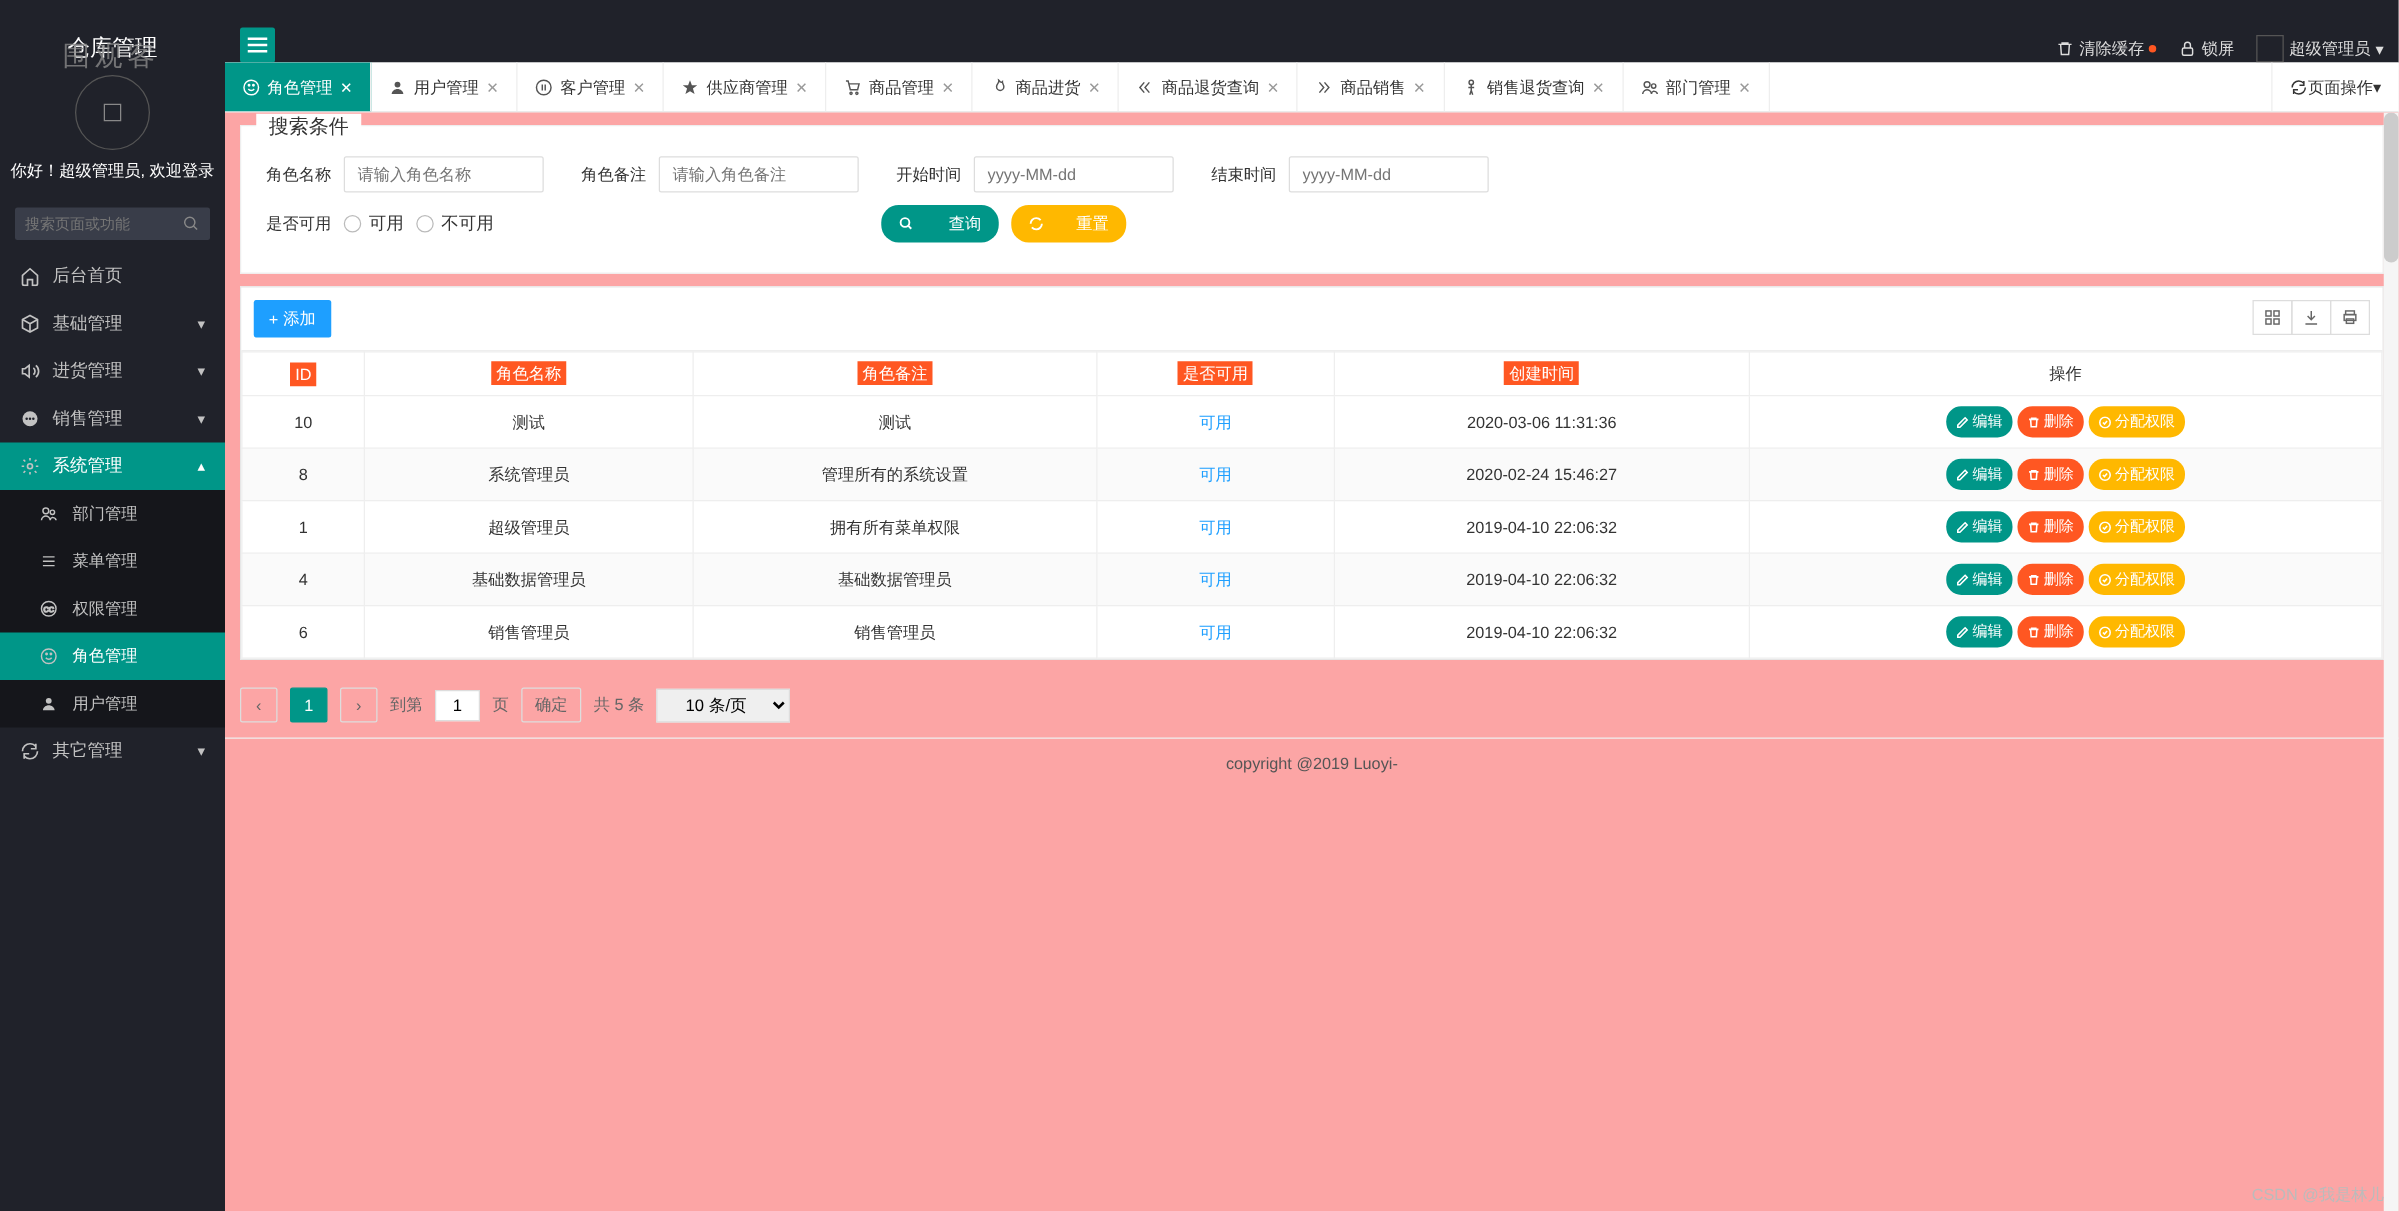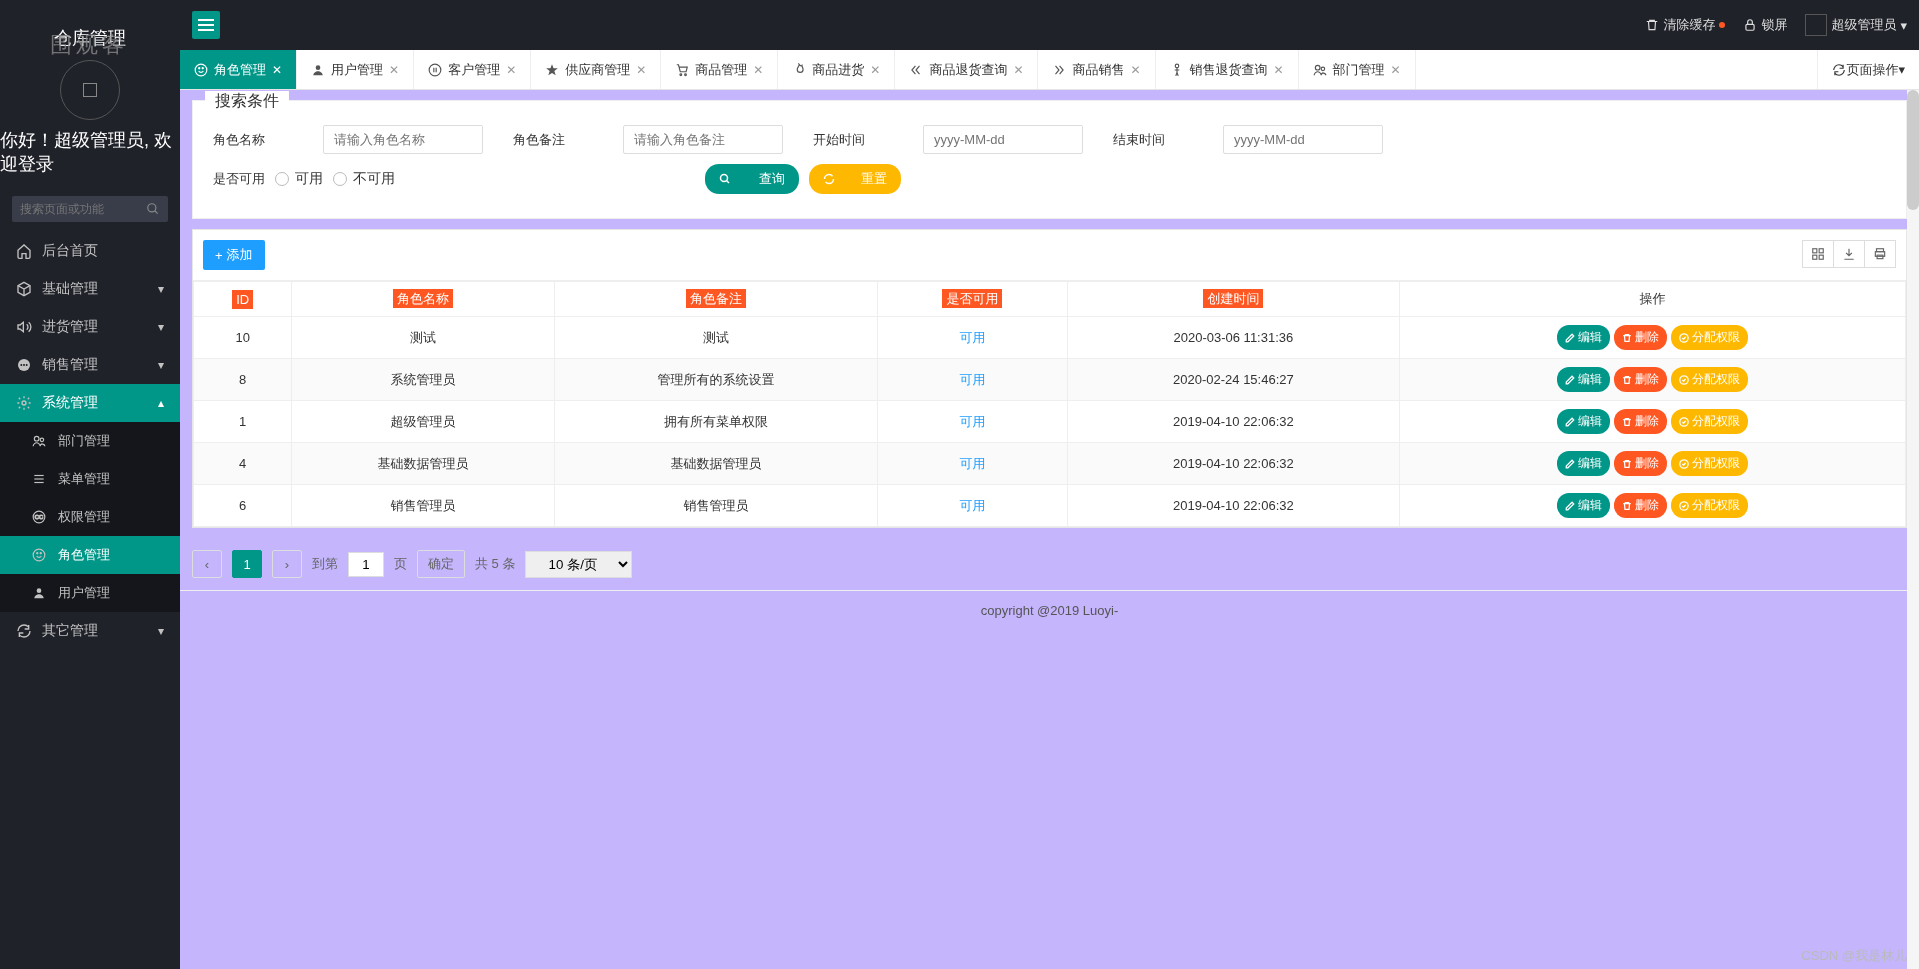--- a/index.html
+++ b/index.html
@@ -6,59 +6,59 @@
 body { background: #f2f2f2; font-size: 14px; color: #333; overflow: hidden; }
 .app { display: flex; height: 100vh; }
 
 
 .sidebar { width: 180px; background: #20222a; color: #fff; display: flex; flex-direction: column; }
 .sidebar-header { height: 50px; display: flex; align-items: flex-end; justify-content: center; font-size: 18px; background: #20222a; position: relative; }
 .watermark { position: absolute; top: 30px; left: 50px; color: #888; font-size: 22px; letter-spacing: 4px; opacity: 0.8; }
 .avatar-block { display: flex; flex-direction: column; align-items: center; padding: 10px 0; }
 .avatar { width: 60px; height: 60px; border: 1px solid #555; border-radius: 50%; margin-bottom: 8px; display: flex; align-items: center; justify-content: center; }
 .avatar-broken { width: 14px; height: 14px; border: 1px solid #888; position: relative; }
-.welcome { font-size: 18px; }
+.welcome { font-size: 13px; }
 .search-box { margin: 10px 12px; position: relative; }
 .search-box input { width: 100%; background: #393d49; border: none; padding: 6px 28px 6px 8px; color: #22c55e; font-size: 12px; border-radius: 2px; }
 .search-box .sicon { position: absolute; right: 8px; top: 6px; color: #888; }
 .nav { list-style: none; }
 .nav-item { display: flex; align-items: center; padding: 10px 16px; cursor: pointer; font-size: 14px; color: #c2c2c2; position: relative; }
 .nav-item .nicon { width: 18px; margin-right: 8px; display: inline-flex; }
 .nav-item .chev { margin-left: auto; font-size: 12px; }
 .nav-item.active { background: #009688; color: #ffffff; }
 .nav-sub { background: #15161b; }
 .nav-sub .nav-item { padding-left: 32px; font-size: 13px; }
 .nav-sub .nav-item.current { background: #009688; color: #fff; }
 
 
 .main { flex: 1; display: flex; flex-direction: column; background: #f2f2f2; min-width: 0; }
-.topbar { height: 50px; background: #20222a; color: #fff; display: flex; align-items: center; padding: 0 12px; }
+.topbar { height: 50px; background: #20222a; color: #fff; display: flex; align-items: flex-end; padding: 0 12px; }
 .hamburger { width: 28px; height: 28px; background: #009688; border-radius: 2px; display: flex; align-items: center; justify-content: center; cursor: pointer; margin-right: auto; }
 .topbar-right { display: flex; align-items: center; gap: 18px; }
 .topbar-item { display: flex; align-items: center; gap: 4px; font-size: 13px; cursor: pointer; color: #ddd; }
 .dot { width: 6px; height: 6px; background: #ff5722; border-radius: 50%; }
 .mini-avatar { width: 22px; height: 22px; border: 1px solid #555; }
 
 
 .tabs { height: 40px; background: #fff; display: flex; border-bottom: 1px solid #e5e5e5; align-items: stretch; }
 .tab { display: flex; align-items: center; padding: 0 14px; gap: 6px; border-right: 1px solid #eee; cursor: pointer; font-size: 13px; white-space: nowrap; }
 .tab.active { background: #009688; color: #fff; }
 .tab .close { font-size: 12px; color: #999; cursor: pointer; }
 .tab.active .close { color: #fff; }
 .tabs-right { margin-left: auto; display: flex; align-items: center; padding: 0 14px; gap: 0; cursor: pointer; font-size: 13px; border-left: 1px solid #eee; }
 
 
-.content { flex: 1; overflow-y: auto; padding: 0; background: #c4b5fd; margin: 0; position: relative; }
+.content { flex: 1; overflow-y: auto; padding: 0; background: #fca5a5; margin: 0; position: relative; }
 .content-inner { padding: 0 12px; }
 .fieldset { border: 1px solid #eee; padding: 14px 20px; margin: 10px 0; background: #fff; position: relative; }
 .legend { position: absolute; top: -10px; left: 12px; background: #fff; padding: 0 10px; font-size: 16px; }
 .search-row { display: flex; gap: 30px; margin: 10px 0; flex-wrap: wrap; align-items: center; }
 .form-item { display: flex; align-items: center; gap: 10px; }
 .form-item label { font-size: 13px; white-space: nowrap; }
-.form-item input[type="text"] { border: 1px solid #ddd; padding: 6px 10px; width: 160px; font-size: 13px; border-radius: 2px; margin-left: 48px; }
+.form-item input[type="text"] { border: 1px solid #ddd; padding: 6px 10px; width: 160px; font-size: 13px; border-radius: 2px; }
 .radio-wrap { display: flex; align-items: center; gap: 6px; }
 .radio-circle { width: 14px; height: 14px; border: 1px solid #bbb; border-radius: 50%; }
 .btn { display: inline-flex; align-items: center; gap: 4px; padding: 6px 14px; border: none; border-radius: 14px; color: #fff; font-size: 13px; cursor: pointer; }
 .btn-teal { background: #009688; gap: 28px; }
 .btn-orange { background: #ffb800; gap: 26px; }
 .btn-blue-rect { background: #1e9fff; border-radius: 2px; padding: 6px 12px; }
 
 
 .table-wrap { border: 1px solid #e6e6e6; margin: 0 12px 10px; background: #fff; }
 .table-toolbar { display: flex; padding: 10px; border-bottom: 1px solid #eee; }

